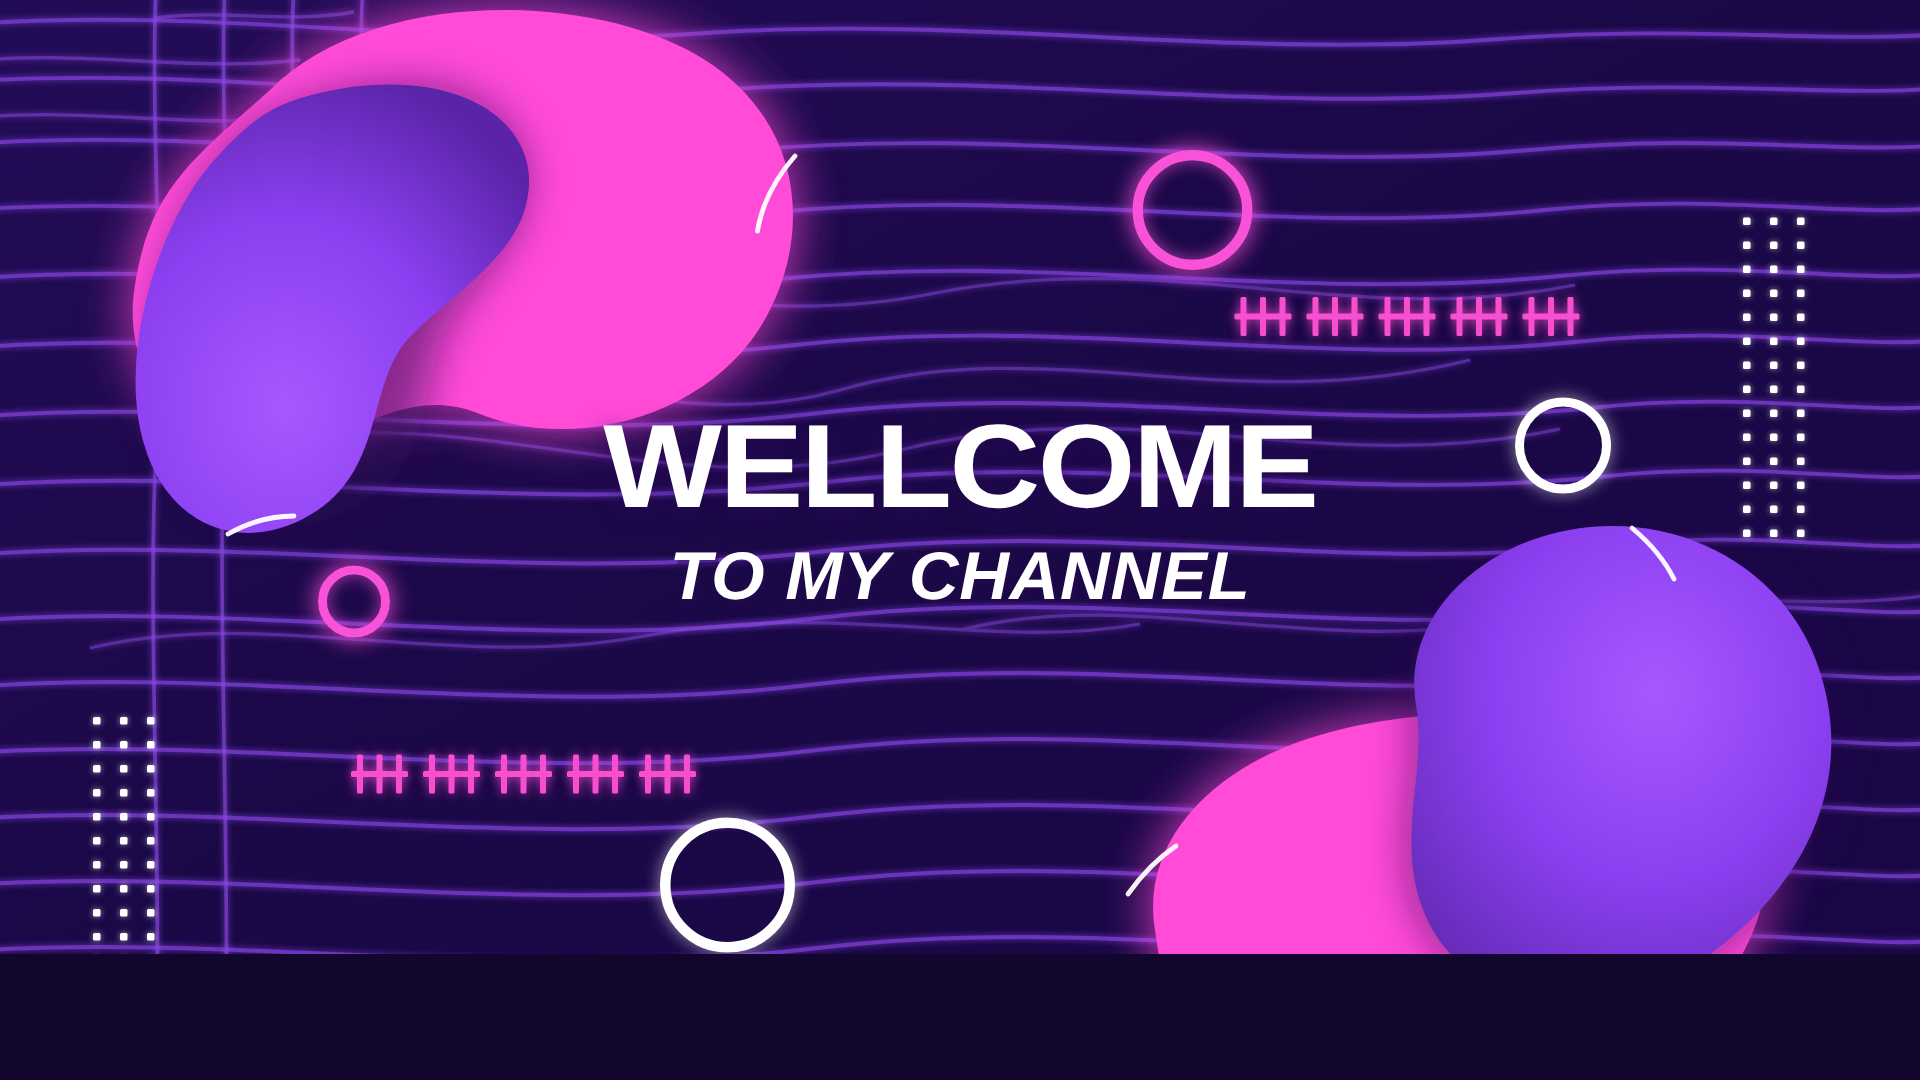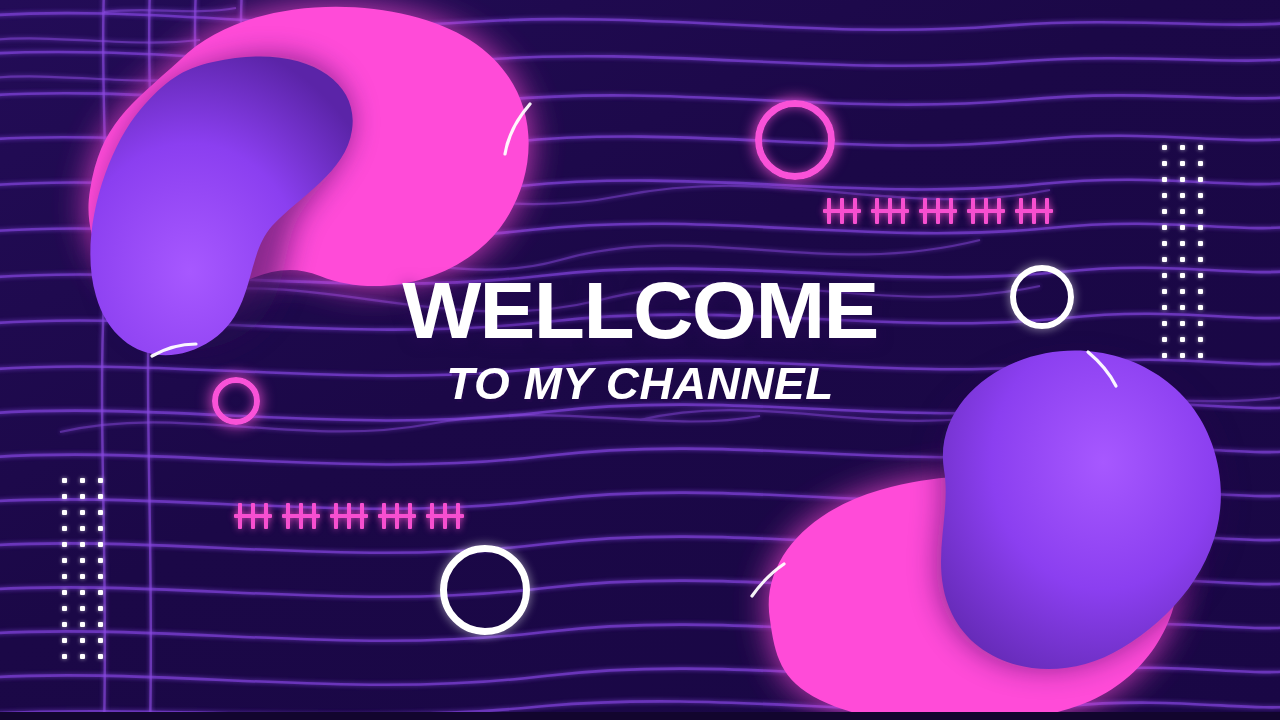--- a/index.html
+++ b/index.html
@@ -5,21 +5,21 @@
 <style>
   * { margin:0; padding:0; box-sizing:border-box; }
   html,body { background:#12052e; }
   body {
     width:1280px; height:720px;
     font-family:"Liberation Sans", sans-serif;
     overflow:hidden;
   }
   #stage {
     position:relative;
-    width:1280px; height:712px;
+    width:1280px; height:636px;
     background:#0c4a6e;
     overflow:hidden;
   }
   .layer { position:absolute; inset:0; }
   .layer svg { display:block; width:1280px; height:720px; }
 
   
   #text-block {
     position:absolute;
     left:0; right:0;

